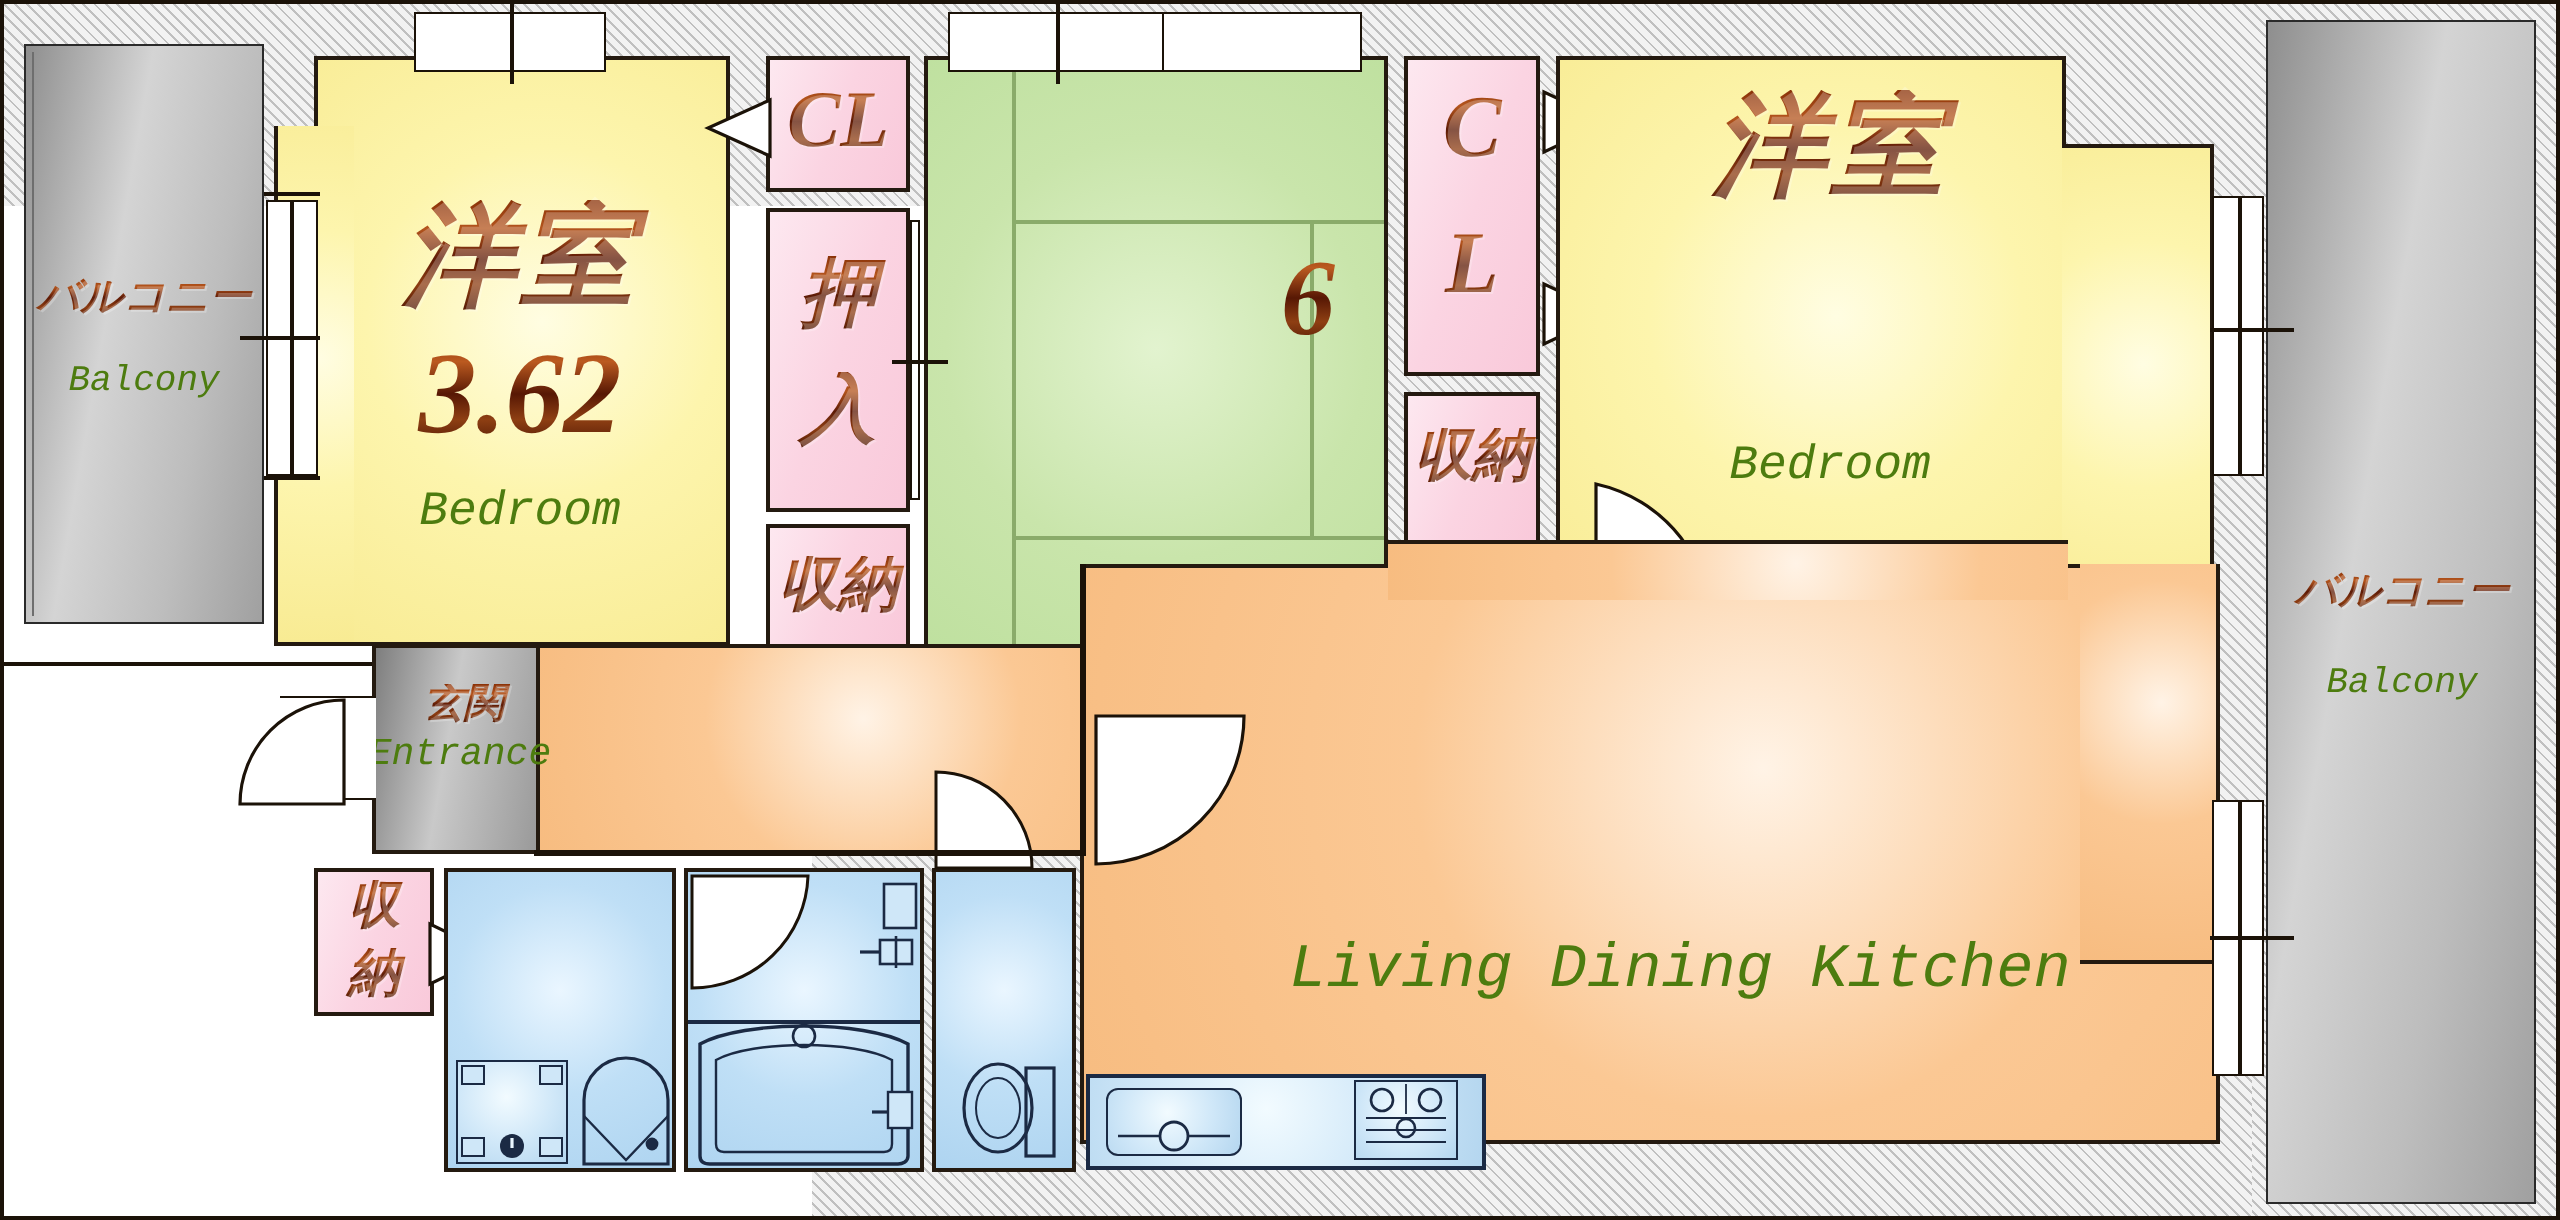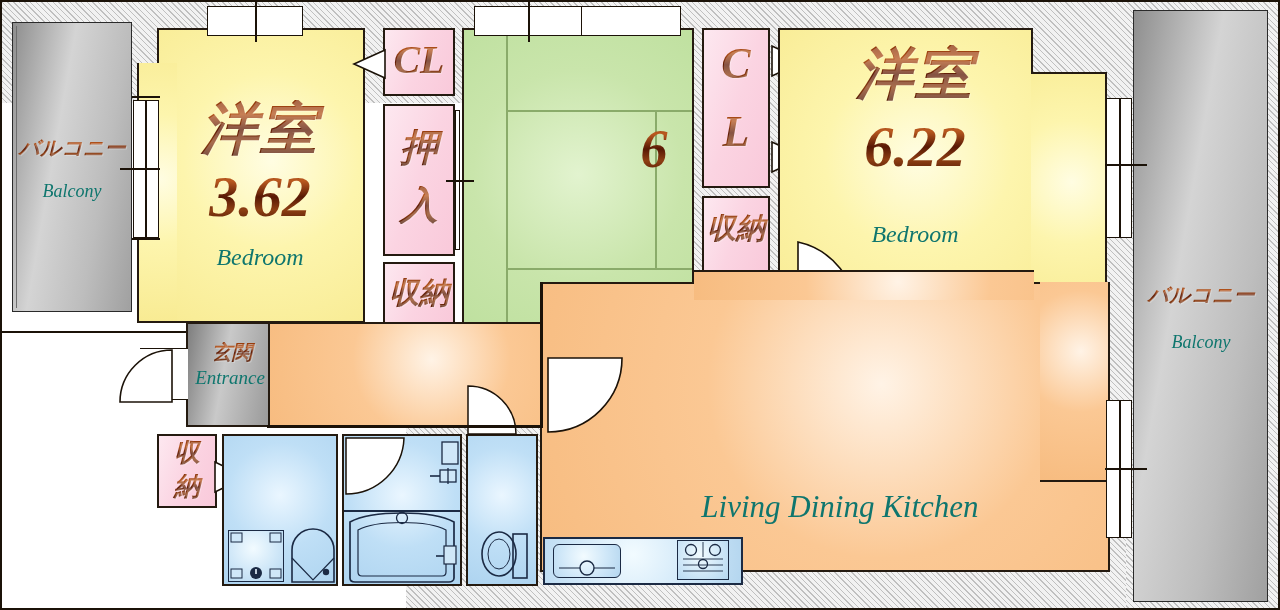--- a/index.html
+++ b/index.html
@@ -32,22 +32,22 @@
        white-space:nowrap;}
   .jp{
     font-family:Liberation Serif, serif;
     font-weight:bold;font-style:italic;
     color:#6d1f07;
     background:linear-gradient(180deg,#8a3208 0%,#b4551d 25%,#5d1a05 52%,#8d3d12 74%,#4d1603 100%);
     -webkit-background-clip:text;background-clip:text;-webkit-text-fill-color:transparent;
     text-shadow:1px 1px 0 rgba(255,255,255,.25);
   }
   .en{
-    font-family:Liberation Serif, serif;
-    font-style:italic;color:#0f766e;
+    font-family:Liberation Mono, monospace;
+    font-style:italic;color:#4d7c0f;
   }
   .num{
     font-family:"Liberation Serif",serif;font-style:italic;font-weight:bold;
     background:linear-gradient(180deg,#8a3208 0%,#bb5a20 22%,#571804 50%,#8e3f13 72%,#471303 100%);
     -webkit-background-clip:text;background-clip:text;-webkit-text-fill-color:transparent;
   }
 
   
   .window{position:absolute;background:#ffffff;border:1.5px solid #1b1208;box-sizing:border-box;}
   .win-line{position:absolute;background:#1b1208;}
@@ -132,35 +132,34 @@
 
   <div class="room r-pink" style="left:702px;top:196px;width:68px;height:76px;"></div>
   <div class="lbl jp" style="left:702px;top:214px;width:68px;font-size:29px;">収納</div>
   <svg class="fold" style="left:710px;top:271px;" width="52" height="40" viewBox="0 0 52 40">
     <polygon points="2,1 50,1 26,38" fill="#ffffff" stroke="#1b1208" stroke-width="1.6"></polygon>
   </svg>
 
   <div class="room r-yellow" style="left:778px;top:28px;width:255px;height:288px;"></div>
   <div class="abs r-yellow" style="left:1031px;top:72px;width:76px;height:244px;border-right:2px solid #241a10;border-bottom:2px solid #241a10;border-top:2px solid #241a10;"></div>
   <div class="lbl jp" style="left:790px;top:45px;width:250px;font-size:57px;letter-spacing:2px;">洋室</div>
-  <div class="lbl num" style="left:790px;top:118px;width:250px;font-size:58px;">6.22</div>
   <div class="lbl en" style="left:790px;top:222px;width:250px;font-size:24px;">Bedroom</div>
 
   <div class="window" style="left:1106px;top:98px;width:26px;height:140px;"></div>
   <div class="win-line" style="left:1119px;top:98px;width:1.5px;height:140px;"></div>
   <div class="win-line" style="left:1105px;top:164px;width:42px;height:1.5px;"></div>
 
   <svg class="abs" style="left:778px;top:238px;" width="80" height="80" viewBox="0 0 80 80">
     <path d="M20,78 L20,4 A74,74 0 0 1 78,78 Z" fill="#ffffff" stroke="#1b1208" stroke-width="1.6"></path>
   </svg>
 
   <div class="room r-orange" style="left:540px;top:282px;width:570px;height:290px;"></div>
   <div class="abs r-orange" style="left:694px;top:270px;width:340px;height:30px;border-top:2px solid #241a10;"></div>
   <div class="abs r-orange" style="left:1040px;top:282px;width:70px;height:200px;border-right:2px solid #241a10;border-bottom:2px solid #241a10;"></div>
-  <div class="lbl en" style="left:600px;top:470px;width:480px;font-size:31px;margin-top:21px;">Living Dining Kitchen</div>
+  <div class="lbl en" style="left:600px;top:470px;width:480px;font-size:31px;">Living Dining Kitchen</div>
 
   <div class="window" style="left:1106px;top:400px;width:26px;height:138px;"></div>
   <div class="win-line" style="left:1119px;top:400px;width:1.5px;height:138px;"></div>
   <div class="win-line" style="left:1105px;top:468px;width:42px;height:1.5px;"></div>
 
   <svg class="abs" style="left:546px;top:356px;" width="78" height="78" viewBox="0 0 78 78">
     <path d="M2,2 L76,2 A74,74 0 0 1 2,76 Z" fill="#ffffff" stroke="#1b1208" stroke-width="1.6"></path>
   </svg>
 
   <div class="fix" style="left:543px;top:537px;width:200px;height:48px;border-width:2px;"></div>

